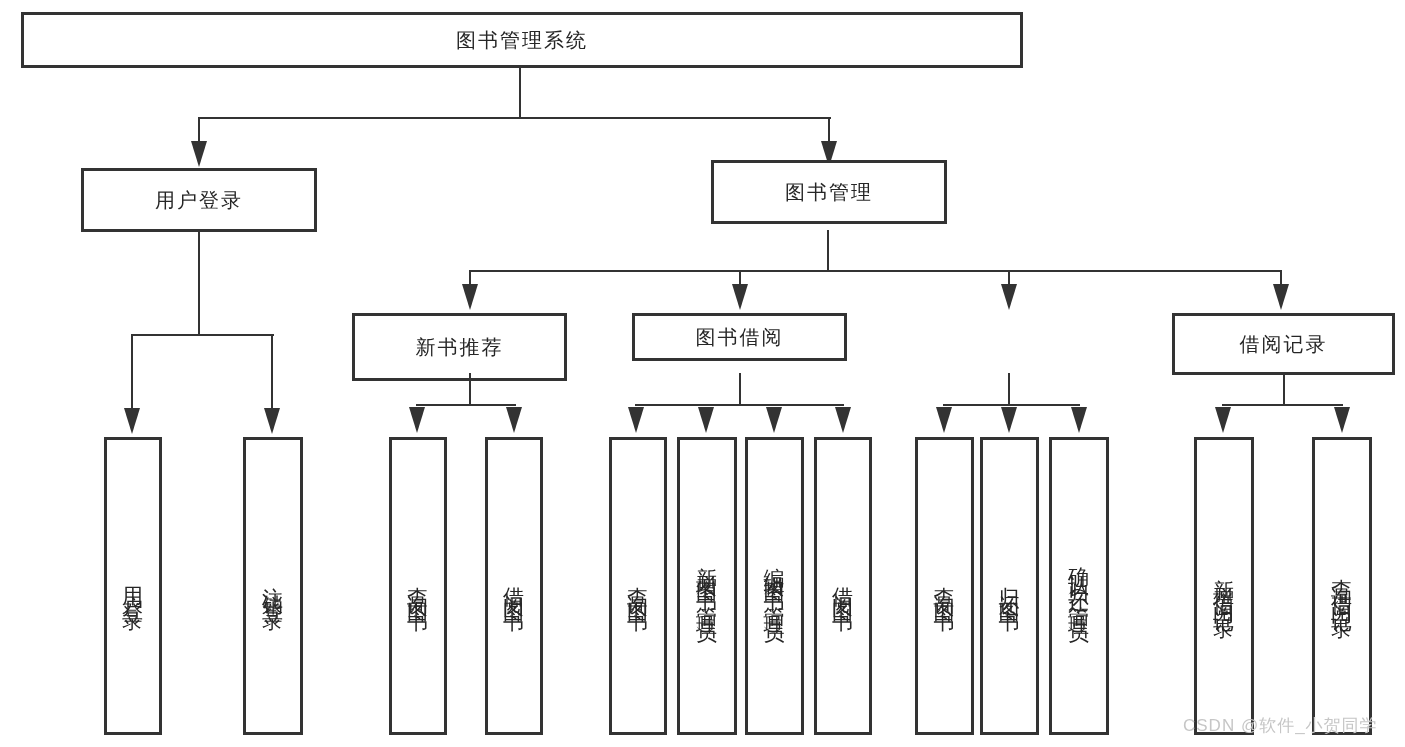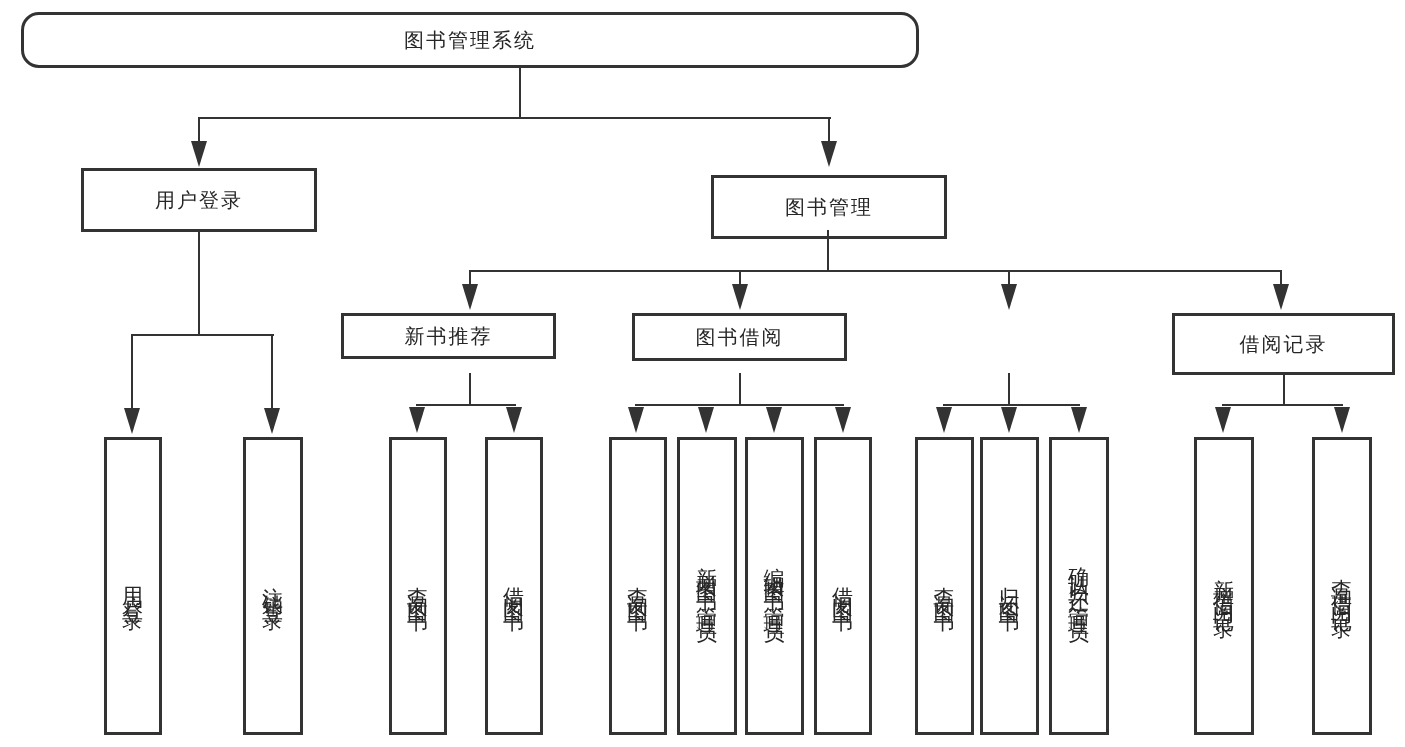--- a/index.html
+++ b/index.html
@@ -50,51 +50,51 @@
     letter-spacing: 1px;
     z-index: 5;
     white-space: nowrap;
   }
 </style>
 </head>
 <body>
 
 <div class="canvas">
 
-  <div class="node" style="left:21px; top:12px; width:898px; height:56px;border-radius:18px;">图书管理系统</div>
+  <div class="node" style="left:21px; top:12px; width:1002px; height:56px;">图书管理系统</div>
 
   <div class="vline" style="left:519px; top:66px; height:52px;"></div>
   <div class="hline" style="left:198px; top:117px; width:633px;"></div>
   <div class="vline" style="left:198px; top:117px; height:26px;"></div>
   <div class="vline" style="left:828px; top:117px; height:26px;"></div>
   <div class="arrow" style="left:191px; top:141px;"></div>
   <div class="arrow" style="left:821px; top:141px;"></div>
 
   <div class="node" style="left:81px; top:168px; width:236px; height:64px;">用户登录</div>
-  <div class="node" style="left:711px; top:175px; width:236px; height:64px;">图书管理</div>
+  <div class="node" style="left:711px; top:160px; width:236px; height:64px;">图书管理</div>
 
   <div class="vline" style="left:198px; top:230px; height:106px;"></div>
   <div class="hline" style="left:131px; top:334px; width:143px;"></div>
   <div class="vline" style="left:131px; top:334px; height:76px;"></div>
   <div class="vline" style="left:271px; top:334px; height:76px;"></div>
   <div class="arrow" style="left:124px; top:408px;"></div>
   <div class="arrow" style="left:264px; top:408px;"></div>
 
   <div class="vline" style="left:827px; top:230px; height:42px;"></div>
   <div class="hline" style="left:469px; top:270px; width:813px;"></div>
   <div class="vline" style="left:469px; top:270px; height:16px;"></div>
   <div class="vline" style="left:739px; top:270px; height:16px;"></div>
   <div class="vline" style="left:1008px; top:270px; height:16px;"></div>
   <div class="vline" style="left:1280px; top:270px; height:16px;"></div>
   <div class="arrow" style="left:462px; top:284px;"></div>
   <div class="arrow" style="left:732px; top:284px;"></div>
   <div class="arrow" style="left:1001px; top:284px;"></div>
   <div class="arrow" style="left:1273px; top:284px;"></div>
 
-  <div class="node" style="left:341px; top:313px; width:215px; height:46px;">新书推荐</div>
+  <div class="node" style="left:352px; top:313px; width:215px; height:68px;">新书推荐</div>
   <div class="node" style="left:632px; top:313px; width:215px; height:48px;">图书借阅</div>
   <div class="node" style="left:1172px; top:313px; width:223px; height:62px;">借阅记录</div>
 
   <div class="vline" style="left:469px; top:373px; height:33px;"></div>
   <div class="hline" style="left:416px; top:404px; width:100px;"></div>
   <div class="arrow" style="left:409px; top:407px;"></div>
   <div class="arrow" style="left:506px; top:407px;"></div>
 
   <div class="vline" style="left:739px; top:373px; height:33px;"></div>
   <div class="hline" style="left:635px; top:404px; width:209px;"></div>
@@ -125,14 +125,15 @@
   <div class="node vnode" style="left:745px; top:437px; width:59px; height:298px;">编辑图书（管理员）</div>
   <div class="node vnode" style="left:814px; top:437px; width:58px; height:298px;">借阅图书</div>
 
   <div class="node vnode" style="left:915px; top:437px; width:59px; height:298px;">查询图书</div>
   <div class="node vnode" style="left:980px; top:437px; width:59px; height:298px;">归还图书</div>
   <div class="node vnode" style="left:1049px; top:437px; width:60px; height:298px;">确认归还（管理员）</div>
 
   <div class="node vnode" style="left:1194px; top:437px; width:60px; height:298px;">新增借阅记录</div>
   <div class="node vnode" style="left:1312px; top:437px; width:60px; height:298px;">查询借阅记录</div>
 
+  <div class="watermark">CSDN @软件_小贺同学</div>
 
 </div>
 
 </body></html>

